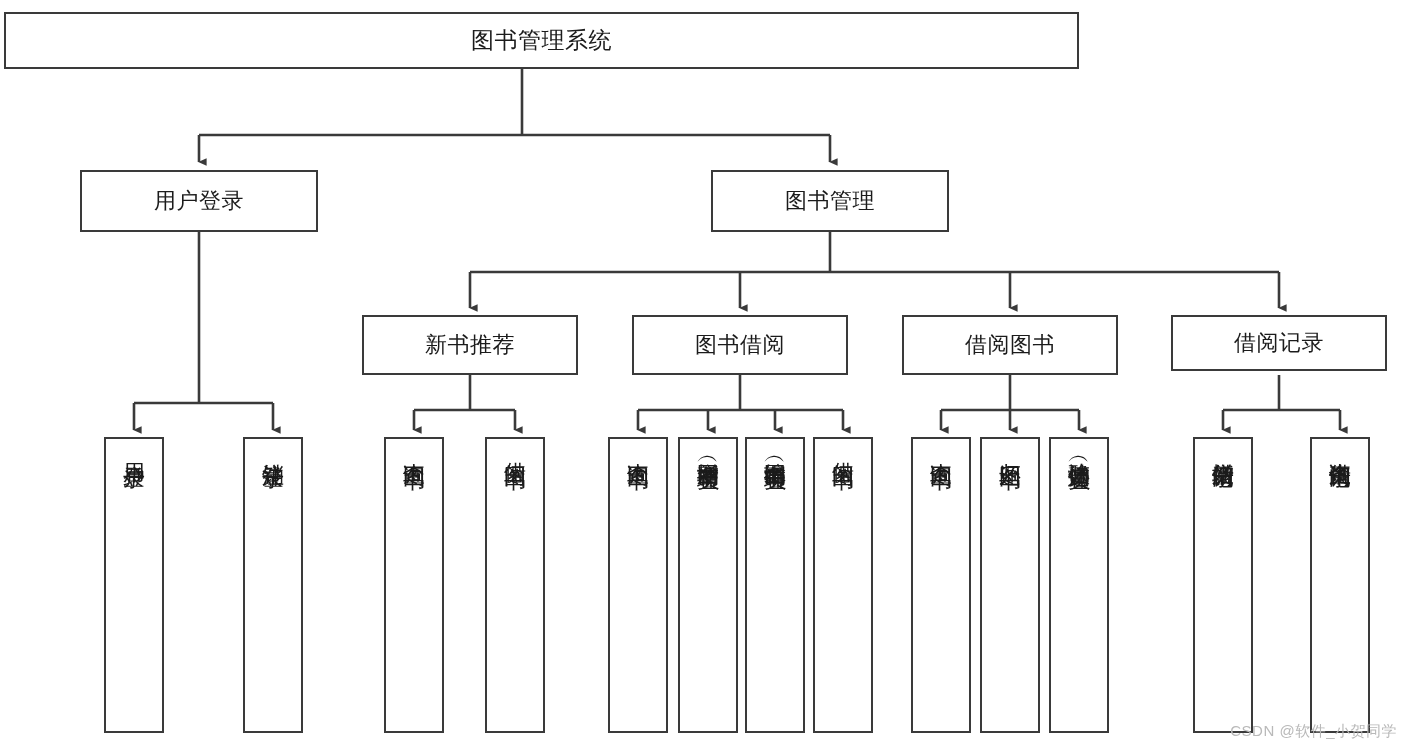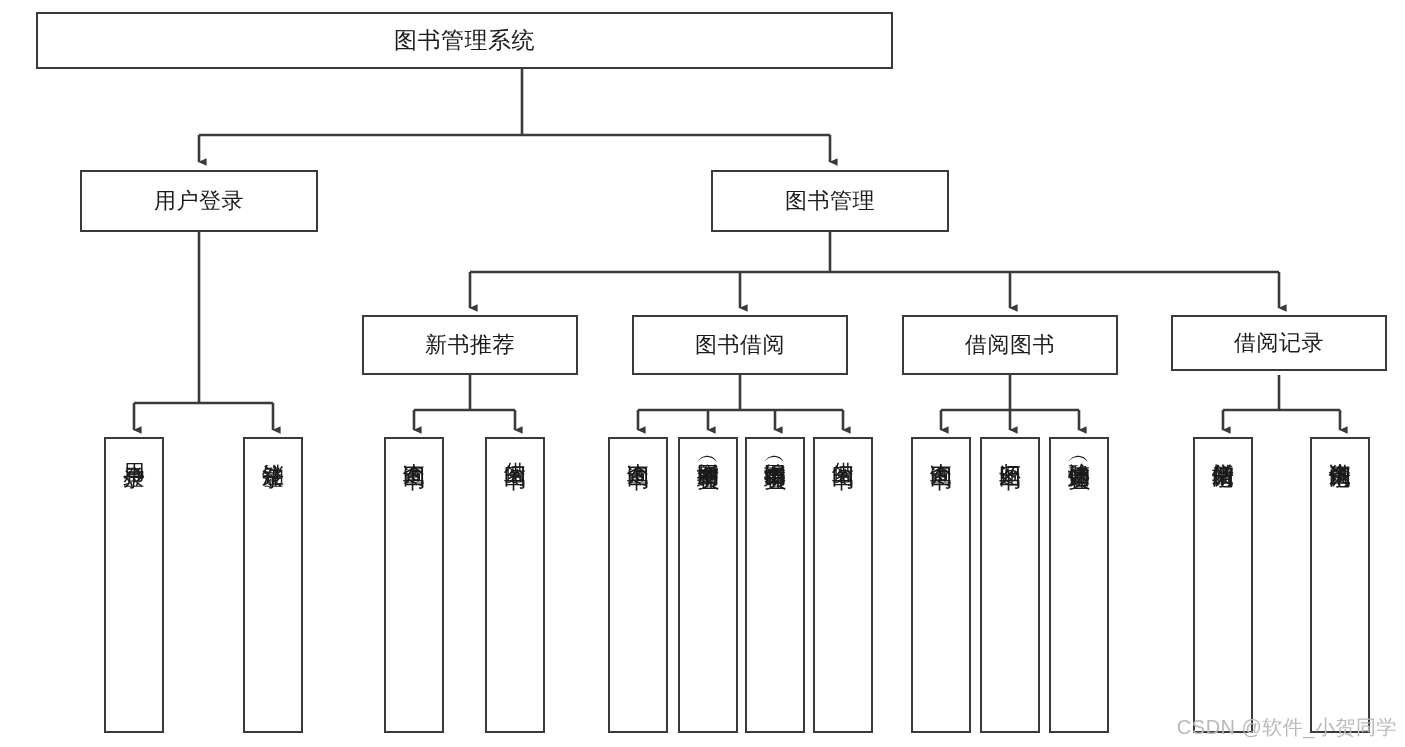--- a/index.html
+++ b/index.html
@@ -60,21 +60,21 @@
     letter-spacing: 2px;
     white-space: nowrap;
   }
   .node.leaf.tall .node-label {
     letter-spacing: 1px;
   }
   .watermark {
     position: absolute;
     right: 8px;
     bottom: 6px;
-    font-size: 20px;
+    font-size: 15px;
     color: #b9b9b9;
     letter-spacing: 0.5px;
     z-index: 3;
     white-space: nowrap;
   }
 </style>
 </head>
 <body>
 
 <div id="canvas">
@@ -122,21 +122,21 @@
       <path d="M1010,410 L1010,430" marker-end="url(#arrow)"></path>
       <path d="M1079,410 L1079,430" marker-end="url(#arrow)"></path>
 
       <path d="M1279,375 L1279,410"></path>
       <path d="M1223,410 L1340,410"></path>
       <path d="M1223,410 L1223,430" marker-end="url(#arrow)"></path>
       <path d="M1340,410 L1340,430" marker-end="url(#arrow)"></path>
     </g>
   </svg>
 
-  <div class="node root" style="left:36px; top:12px; width:857px; height:57px;">
+  <div class="node root" style="left:4px; top:12px; width:1075px; height:57px;">
     <span class="node-label">图书管理系统</span>
   </div>
 
   <div class="node lvl1" style="left:80px; top:170px; width:238px; height:62px;">
     <span class="node-label">用户登录</span>
   </div>
   <div class="node lvl1" style="left:711px; top:170px; width:238px; height:62px;">
     <span class="node-label">图书管理</span>
   </div>
 

